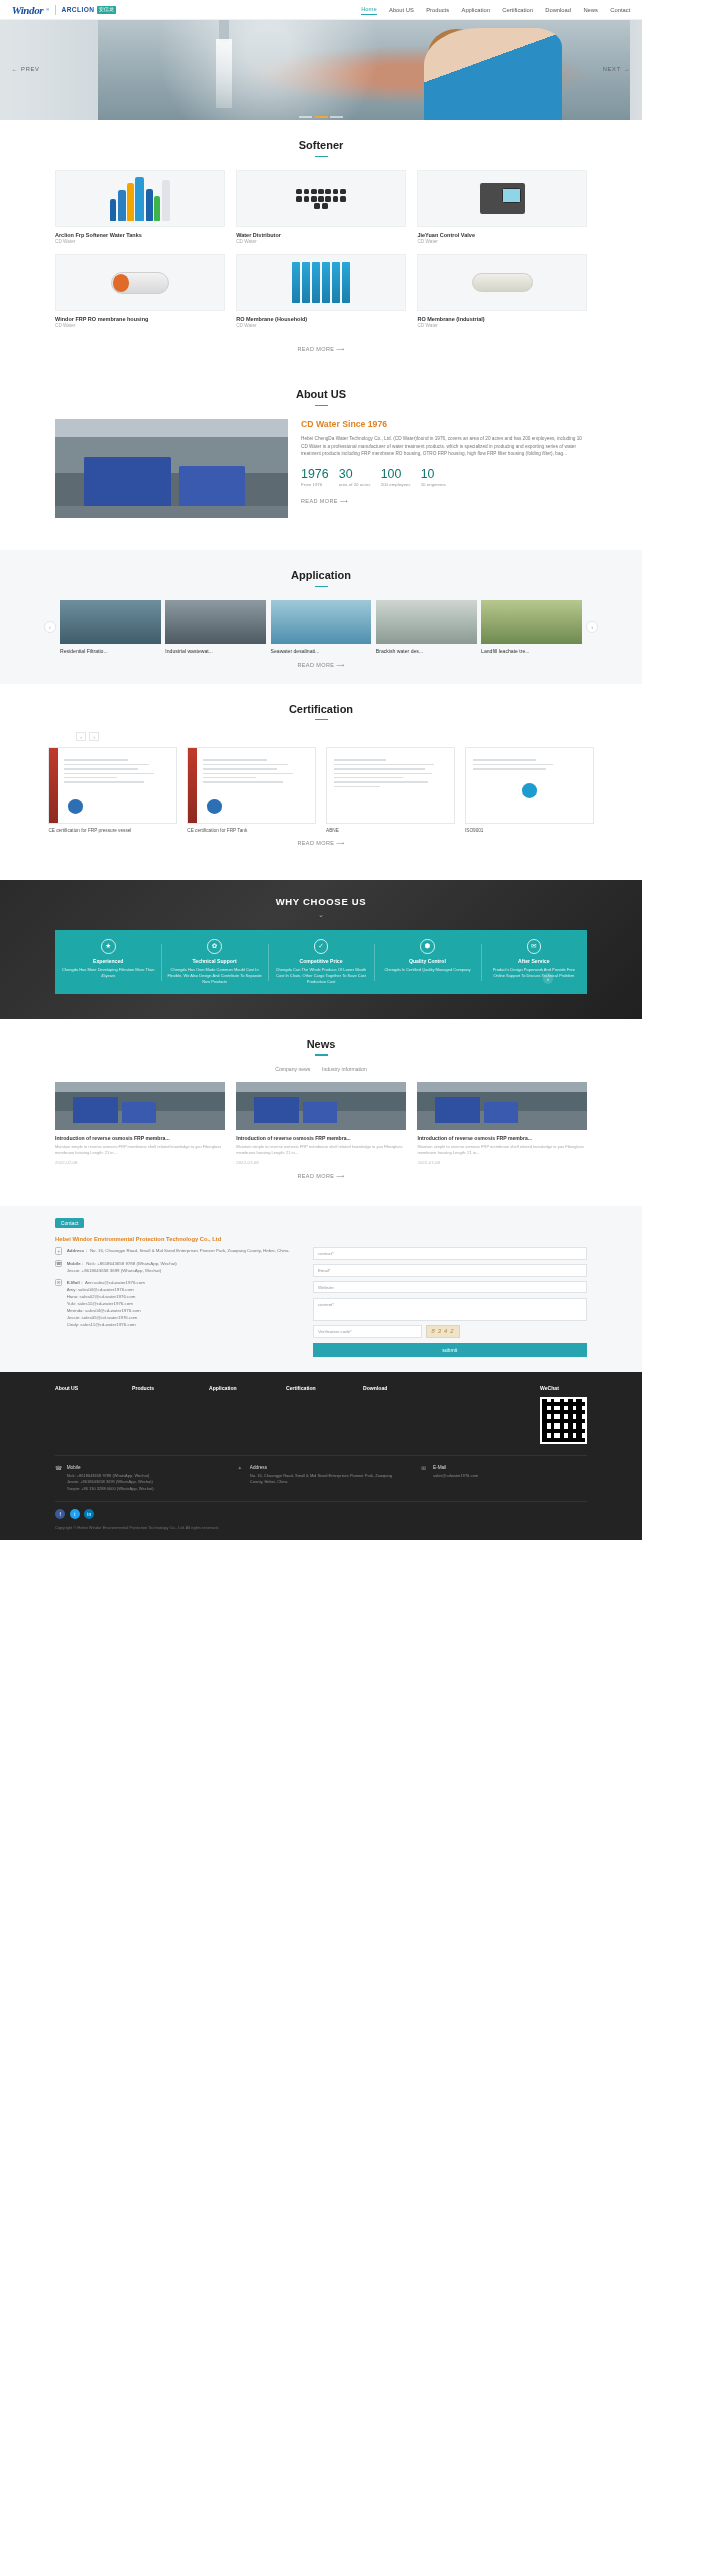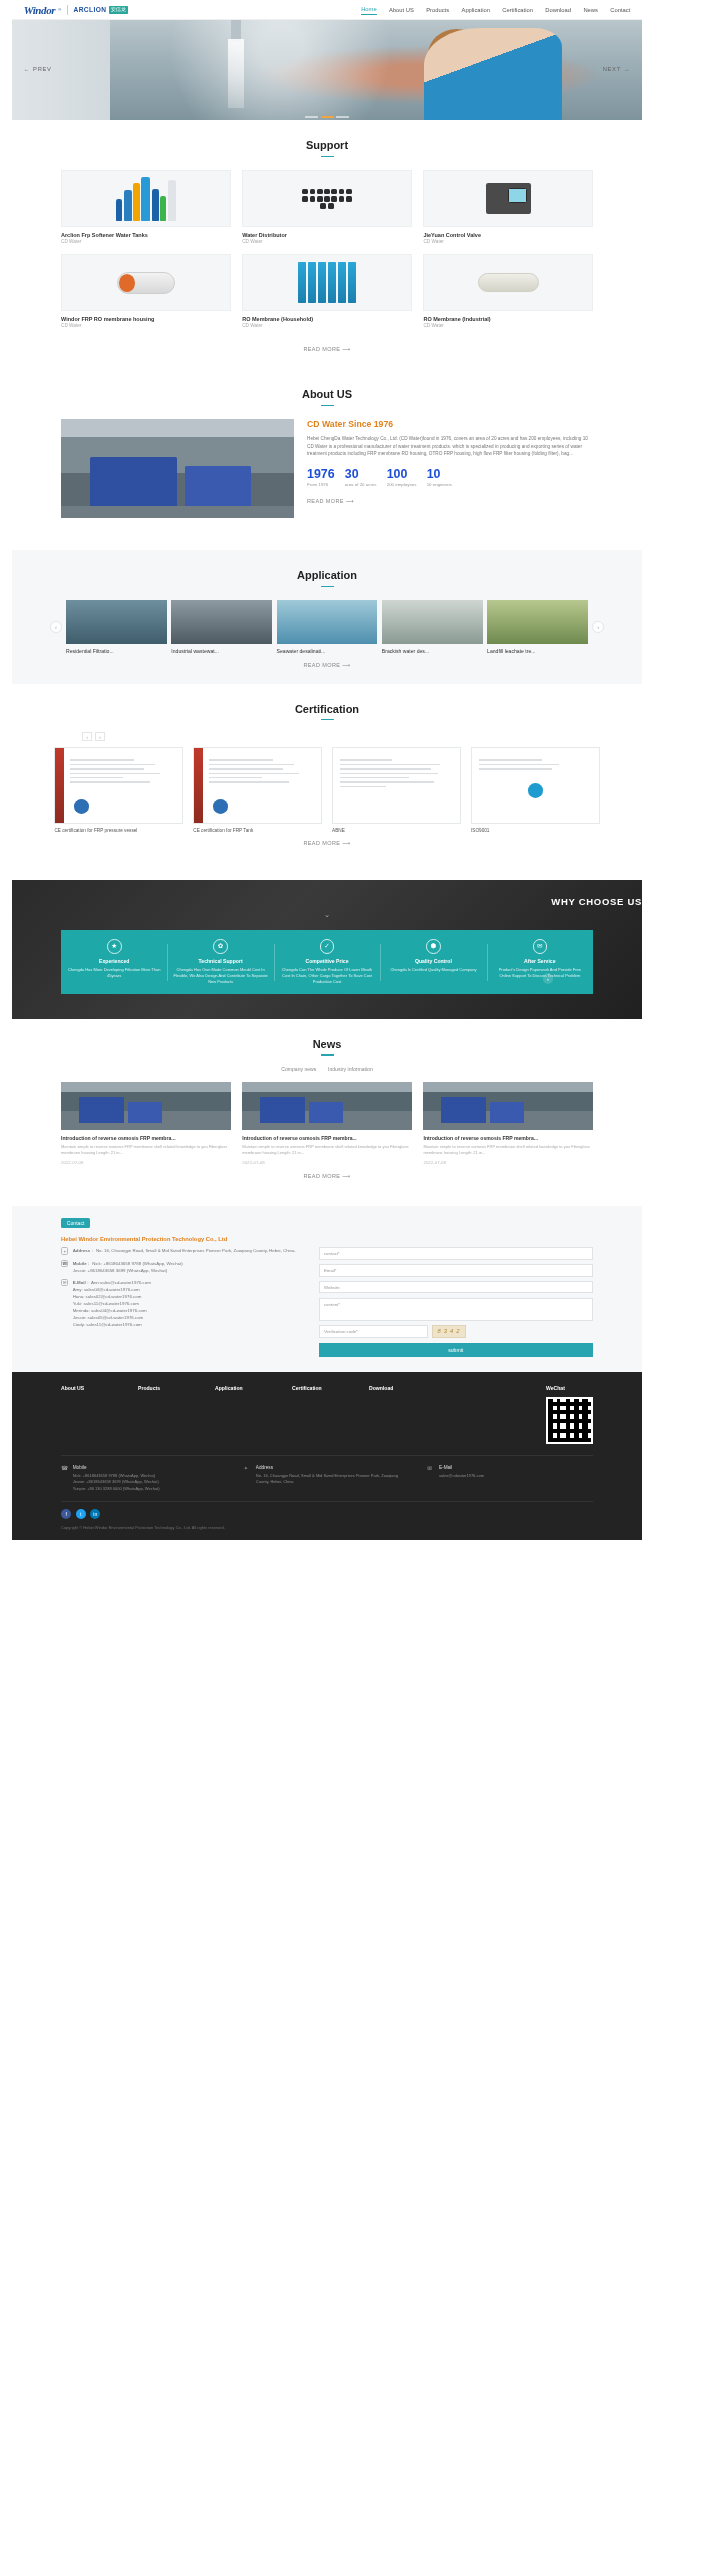--- a/index.html
+++ b/index.html
@@ -3,21 +3,21 @@
 <meta charset="utf-8">
 <style>
   * { box-sizing: border-box; margin: 0; padding: 0; }
   body {
     width: 729px;
     font-family: "Liberation Sans", sans-serif;
     background: #ffffff;
     color: #333;
     font-size: 8px;
   }
-  .wrap { width: 642px; position: relative; padding-left: 12px; }
+  .wrap { width: 642px; position: relative; }
 
   
   .topbar {
     height: 20.4px;
     background: #ffffff;
     display: flex;
     align-items: center;
     padding: 0 11.7px;
     border-bottom: 0.7px solid #f0f0f0;
   }
@@ -169,21 +169,21 @@
     position:absolute; left:124px; bottom:10.2px; width:66px; height:42px;
     background:#3a5ab0; border-radius:1.5px;
   }
   .about-img .floor {
     position:absolute; left:0; bottom:0; width:100%; height:11.7px; background:#6f7c84;
   }
   .about-txt { flex:1; }
   .about-txt h3 { font-size: 8.7px; color:#e0821e; font-weight:bold; margin-bottom: 5.8px;}
   .about-txt p { font-size: 4.7px; color:#777; line-height: 1.65; }
   .about-stats { display:flex; gap: 10.2px; margin-top: 8.7px; }
-  .stat-num { font-size: 12.4px; color:#1d4ed8; font-weight:bold; }
+  .stat-num { font-size: 12.4px; color:#0f766e; font-weight:normal; }
   .stat-lbl { font-size: 4.4px; color:#999; margin-top: 1.5px; }
   .about-more { font-size: 5.5px; color:#888; margin-top: 10.2px; letter-spacing:0.4px;}
 
   
   .app-sec { background:#f5f7f8; margin-top: 19px; padding-bottom: 13px; }
   .app-wrap { width: 554px; margin: 13px auto 0; display:flex; align-items:center; gap:4.4px;}
   .arrow-btn {
     width:11.7px; height:11.7px; border-radius:50%; background:#fff; border:0.7px solid #e2e6e8;
     display:flex; align-items:center; justify-content:center; font-size:5.8px; color:#999;
     flex:0 0 auto;
@@ -222,21 +222,21 @@
   }
   .cert-name { font-size: 4.7px; color:#555; margin-top: 4.4px; }
 
   
   .why {
     margin-top: 16px;
     background: linear-gradient(135deg,#2b2b2b 0%, #3a3a3a 40%, #202020 100%);
     padding: 16px 0 25px;
     position: relative;
   }
-  .why h2 { text-align:right; color:#fff; font-size: 9.5px; letter-spacing:0.7px;}
+  .why h2 { text-align:center; color:#fff; font-size: 9.5px; letter-spacing:0.7px;}
   .why .chev { text-align:center; color:#bbb; font-size: 7.3px; margin-top: 2.9px;}
   .why-bar {
     width: 532px; margin: 11.7px auto 0; background:#1fa8a8;
     display:flex; padding: 8.7px 0;
   }
   .why-item { flex:1; text-align:center; padding: 0 5.8px; position:relative;}
   .why-item + .why-item:before{
     content:""; position:absolute; left:0; top:4.4px; bottom:4.4px; width:0.7px;
     background: rgba(255,255,255,.25);
   }
@@ -380,21 +380,21 @@
       <span>→</span>
     </div>
     <div class="hero-dots">
       <i></i>
       <i class="on"></i>
       <i></i>
     </div>
   </div>
 
   <div class="sec-title">
-    <h2>Support</h2>
+    <h2>Softener</h2>
     <div class="bar"></div>
   </div>
   <div class="product-wrap">
     <div class="prod-row">
       <div class="prod-card">
         <div class="prod-img">
           <span class="art-tanks">
             <i style="width:6.6px;height:22px;background:#1b63a8"></i>
             <i style="width:8px;height:31px;background:#2a7fc1"></i>
             <i style="width:6.6px;height:38px;background:#f0a500"></i>

